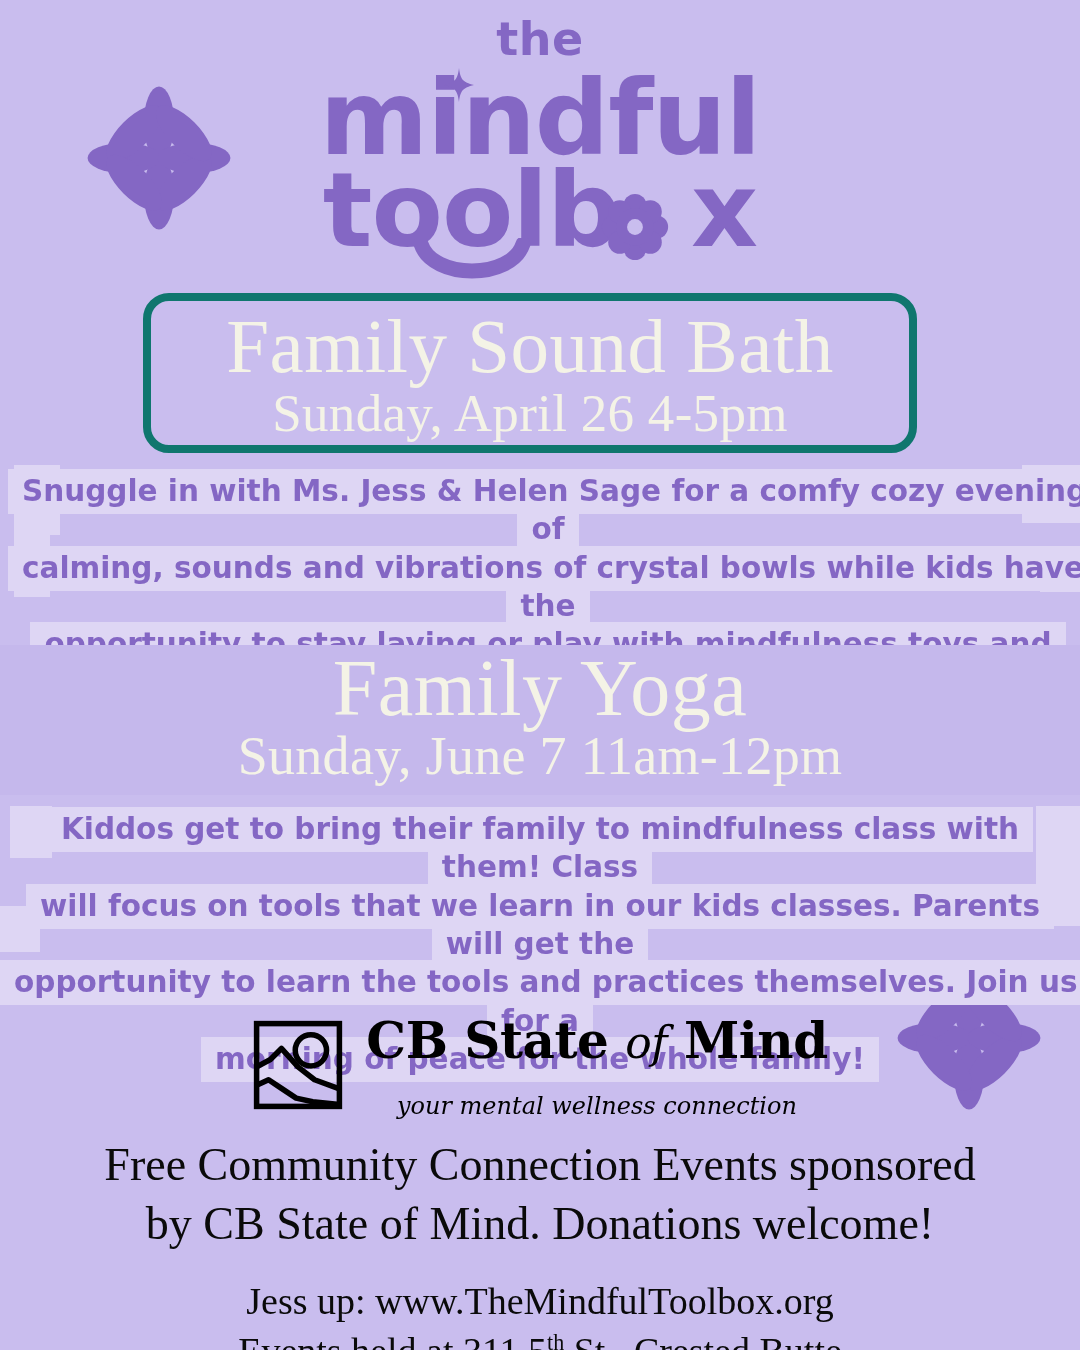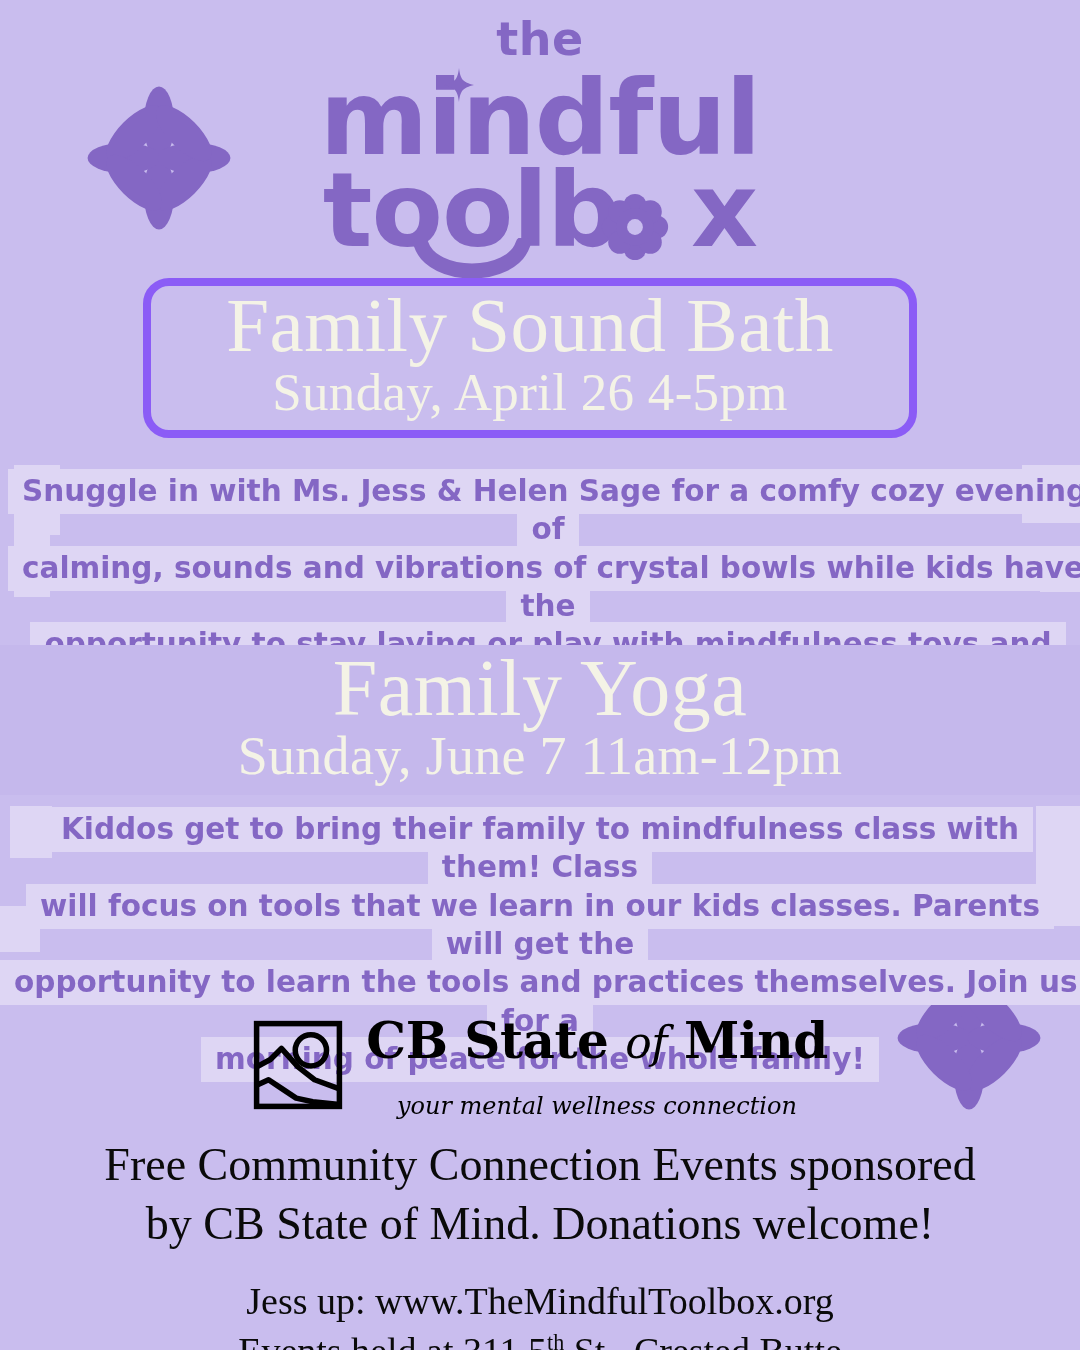--- a/index.html
+++ b/index.html
@@ -91,27 +91,28 @@
   #smile-icon {
     position: absolute;
     left: 413px;
     top: 238px;
   }
 
   
   #event1-box {
     position: absolute;
     left: 143px;
-    top: 278px;
+    top: 293px;
     width: 774px;
     height: 160px;
     box-sizing: border-box;
-    border: 8px solid #8b5cf6;
+    border: 8px solid #0f766e;
     border-radius: 26px;
     text-align: center;
+    padding-top: 6px;
   }
   .event-title {
     font-family: "Liberation Serif", serif;
     font-size: 77px;
     line-height: 1.02;
     color: #f4f3e6;
     letter-spacing: 0.5px;
     white-space: nowrap;
   }
   .event-date {

